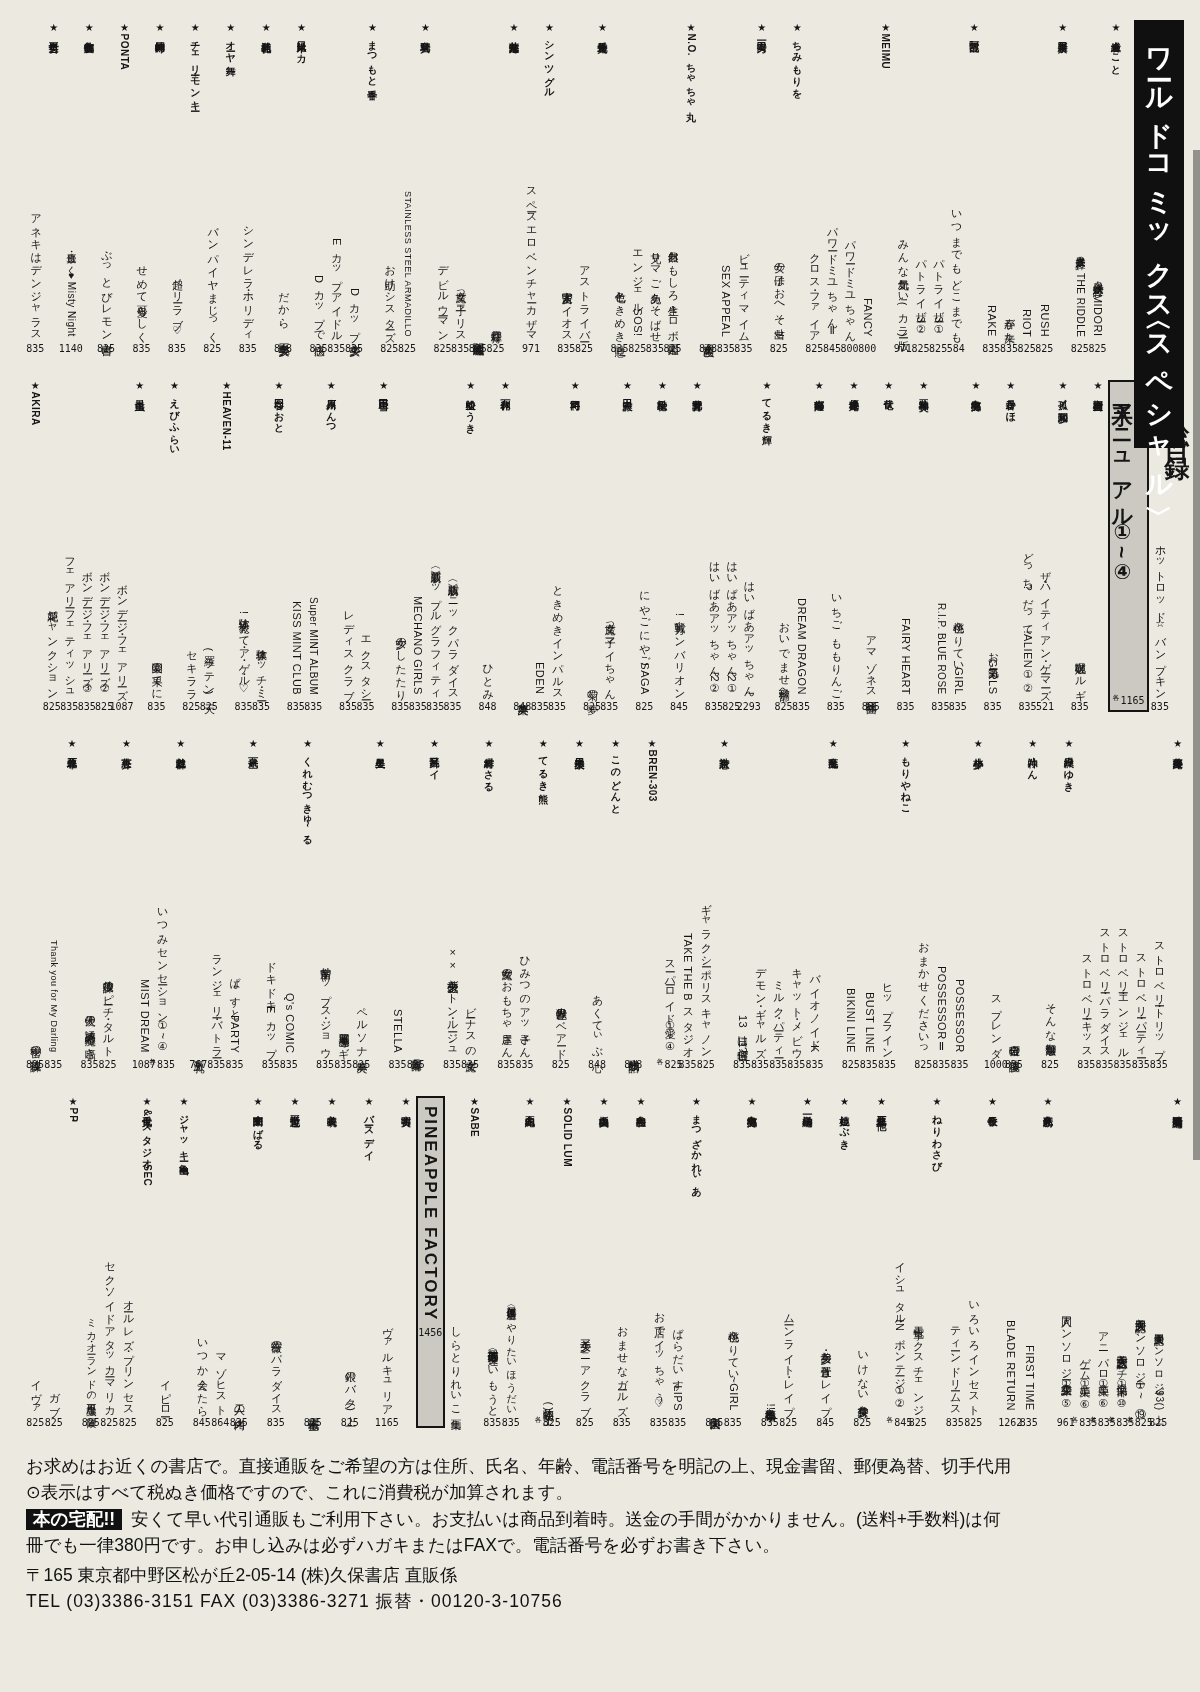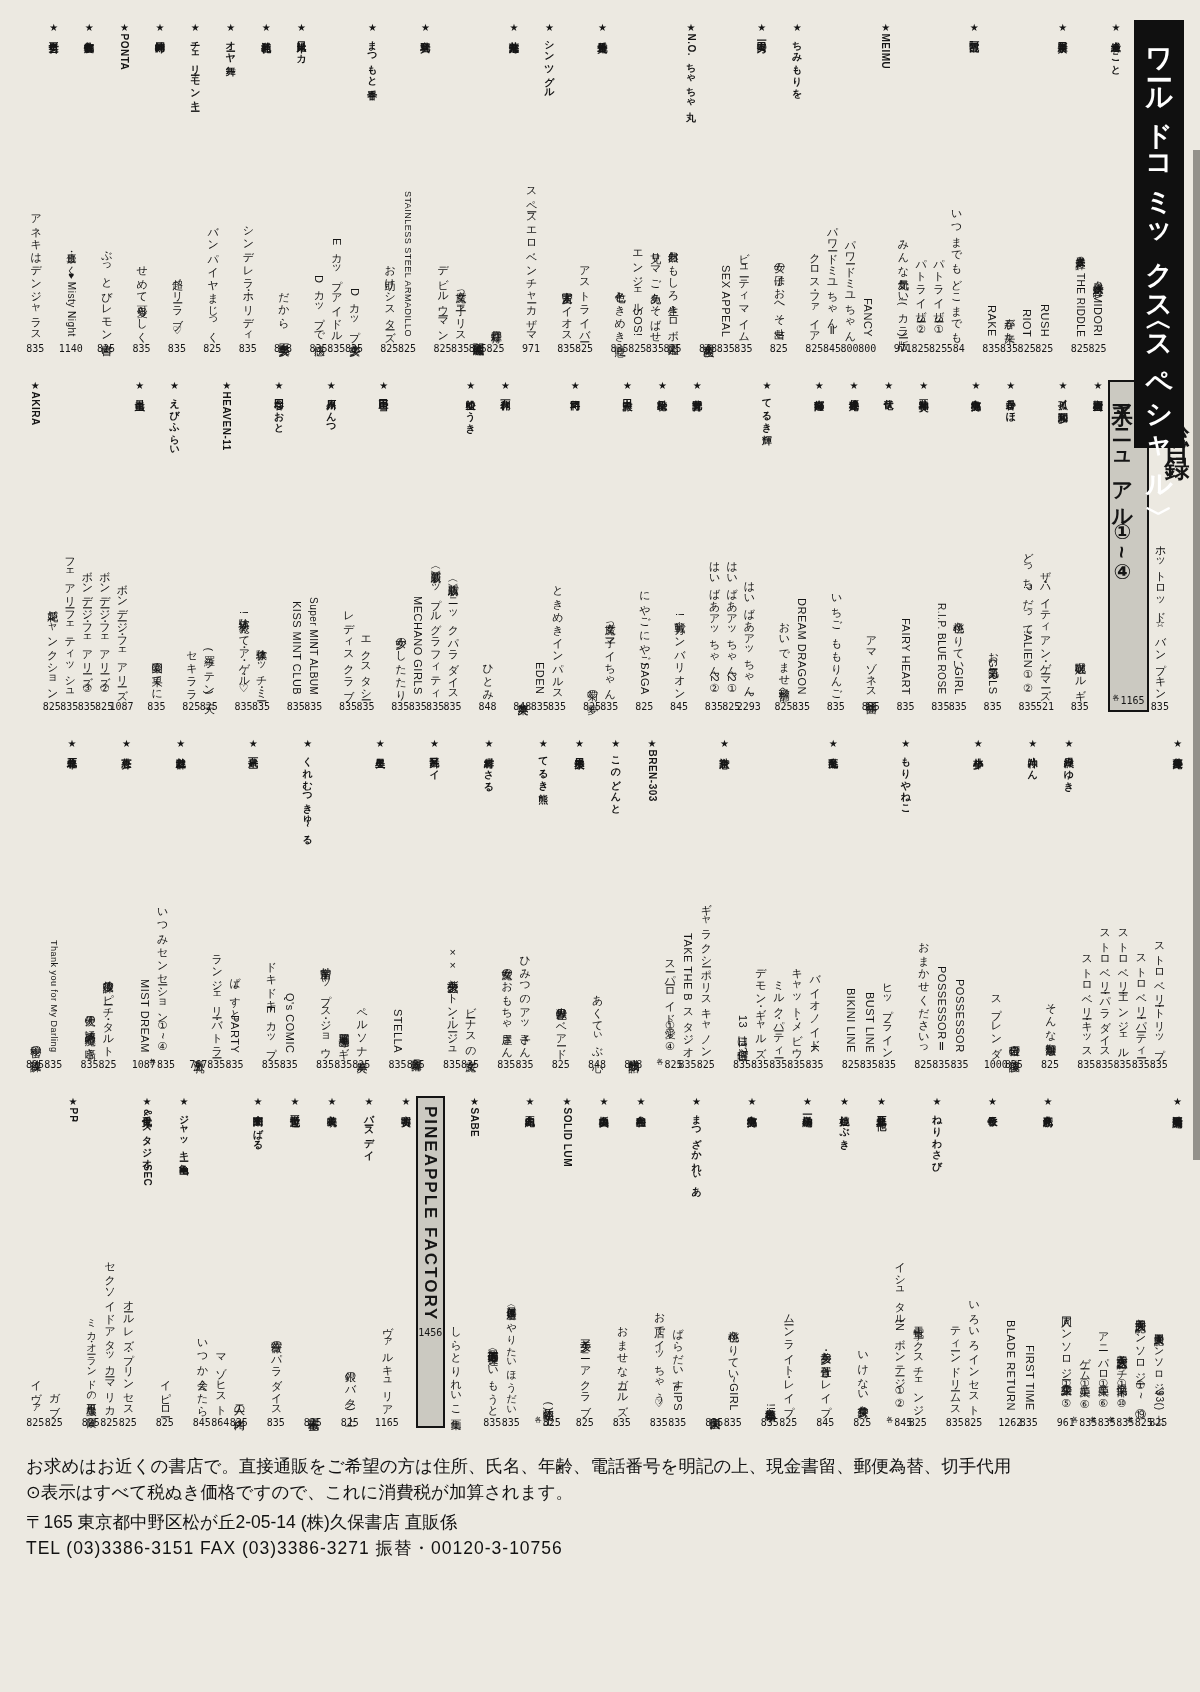--- a/index.html
+++ b/index.html
@@ -1572,16 +1572,20 @@
         <div class="body bottom">
           <div class="v title" style="font-size: 11px;">イヴァ</div>
         </div>
         <div class="price">825</div>
       </div>
     </div>
 
   <div id="footer">
     <div class="f-line">お求めはお近くの書店で。直接通販をご希望の方は住所、氏名、年齢、電話番号を明記の上、現金書留、郵便為替、切手代用</div>
     <div class="f-line">⊙表示はすべて税ぬき価格ですので、これに消費税が加算されます。</div>
+    <div class="f-line">
+      <span class="delivery">本の宅配!!</span><span>安くて早い代引通販もご利用下さい。お支払いは商品到着時。送金の手間がかかりません。(送料+手数料)は何</span>
+    </div>
+    <div class="f-line">冊でも一律380円です。お申し込みは必ずハガキまたはFAXで。電話番号を必ずお書き下さい。</div>
     <div class="f-line f-addr">〒165 東京都中野区松が丘2-05-14 (株)久保書店 直販係</div>
     <div class="f-line f-tel">TEL (03)3386-3151 FAX (03)3386-3271 振替・00120-3-10756</div>
   </div>
 </div>
 
 </body></html>

